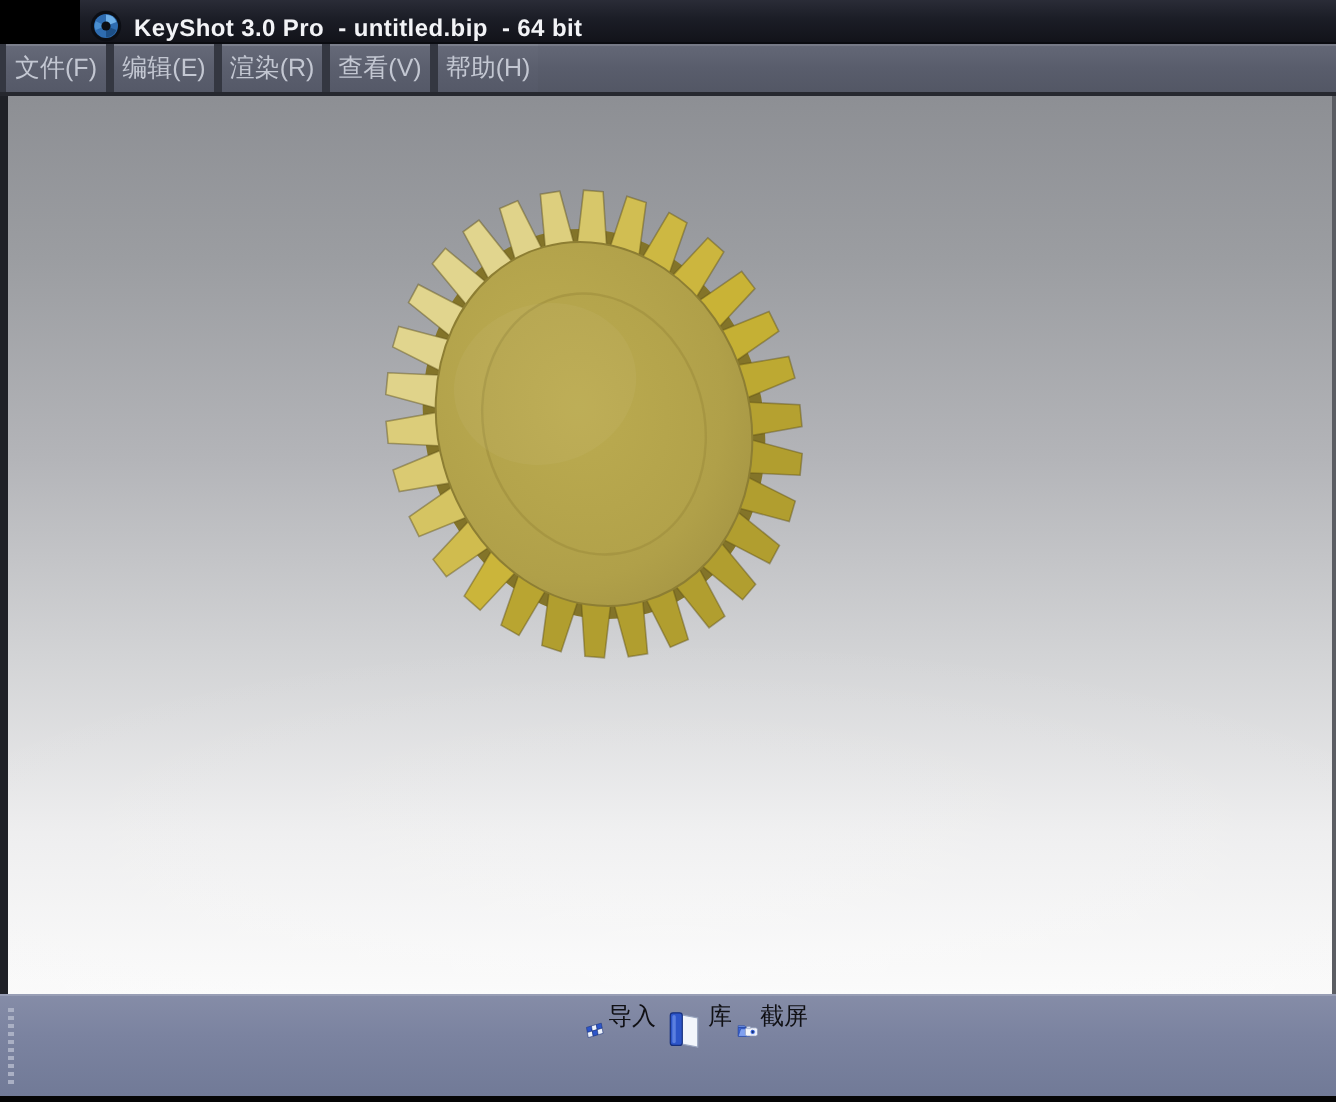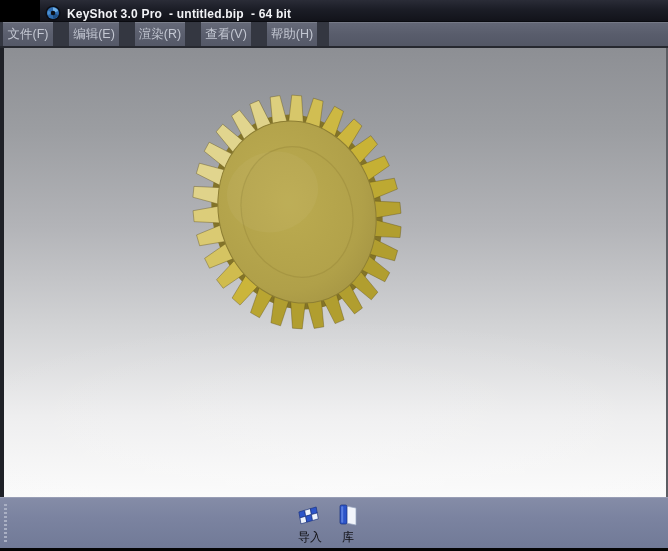--- a/index.html
+++ b/index.html
@@ -14,21 +14,21 @@
     display:flex; align-items:flex-end; gap:6px; padding-left:5px;
     border-bottom:1px solid #0a0b10;
     margin-left:40px;
   }
   .titlebar .logo { width:16px; height:16px; flex:0 0 auto; }
   .titlebar .title { color:#f2f3f6; font-size:12px; font-weight:bold; letter-spacing:.2px; white-space:pre; }
 
   
   .menubar {
     position:absolute; left:0; top:22px; width:668px; height:24px;
-    background:#343741; display:flex; align-items:stretch; padding-left:3px; gap:16px;
+    background:#343741; display:flex; align-items:stretch; padding-left:3px; gap:4px;
   }
   .menu-item {
     width:50px; display:flex; align-items:center; justify-content:center;
     background:linear-gradient(180deg,#666a79 0%,#5b5f6e 50%,#555968 100%);
     box-shadow:inset 0 1px 0 rgba(255,255,255,.14);
     color:#c3c7d2; font-size:12.5px; cursor:default; white-space:nowrap;
   }
   .menu-filler {
     flex:1;
     background:linear-gradient(180deg,#646877 0%,#595d6c 50%,#535765 100%);
@@ -52,21 +52,21 @@
   .toolbar {
     position:absolute; left:0; top:497px; width:668px; height:51px;
     background:linear-gradient(180deg,#858ca7 0%,#7b83a0 40%,#717a97 100%);
     border-top:1px solid #989eb5;
   }
   .toolbar-handle {
     position:absolute; left:4px; top:6px; width:3px; height:39px;
     background:repeating-linear-gradient(180deg,#aab0c4 0 2px, rgba(0,0,0,0) 2px 4px);
   }
   .tool-items { position:absolute; left:292px; top:3px; display:flex; gap:2px; }
-  .tool-item { width:36px; display:flex; flex-direction:column; align-items:center; cursor:default; }
+  .tool-item { width:36px; display:flex; flex-direction:row; align-items:flex-start; cursor:default;font-family:Liberation Mono, monospace; }
   .tool-item .ticon { width:28px; height:28px; }
   .tool-item .tlabel { font-size:12px; color:#101014; line-height:14px; margin-top:1px; white-space:nowrap; }
 
   .bottombar { position:absolute; left:0; top:548px; width:668px; height:3px; background:#050505; }
 </style>
 </head>
 <body>
 
 <div class="window">
 
@@ -170,20 +170,32 @@
         <svg class="ticon" viewBox="0 0 28 28">
           <polygon points="12,5 22,7 22,24 12,22" fill="#f2f5fb" stroke="#9aa6c0" stroke-width=".7"></polygon>
           <rect x="6" y="4" width="7" height="19" rx="1.6" fill="#2d55c9" stroke="#162f7d" stroke-width=".7"></rect>
           <rect x="7.2" y="5.2" width="2" height="16.5" rx="1" fill="#5a7fe0"></rect>
         </svg>
         <span class="tlabel">库</span>
       </div>
 
 
 
+      <div class="tool-item">
+        <svg class="ticon" viewBox="0 0 28 28">
+          <path d="M2.5 9 h7.5 l2 2.4 H2.5 Z" fill="#6f93ea" stroke="#1b3a96" stroke-width=".6"></path>
+          <rect x="2.5" y="11" width="13.5" height="10.5" rx="1" fill="#3b64d8" stroke="#1b3a96" stroke-width=".7"></rect>
+          <polygon points="2.5,21.5 5.5,12.5 19,12.5 16,21.5" fill="#7fa0f0" stroke="#1b3a96" stroke-width=".6"></polygon>
+          <rect x="11" y="11.5" width="14" height="9.5" rx="2" fill="#f2f5fb" stroke="#8a97b8" stroke-width=".8"></rect>
+          <rect x="12.5" y="10" width="4.5" height="2.4" rx=".8" fill="#dde4f2" stroke="#8a97b8" stroke-width=".6"></rect>
+          <circle cx="19.5" cy="16.2" r="3.1" fill="#3b64d8" stroke="#ffffff" stroke-width="1"></circle>
+          <circle cx="19.5" cy="16.2" r="1.2" fill="#16306e"></circle>
+        </svg>
+        <span class="tlabel">截屏</span>
+      </div>
 
 
     </div>
 
   </div>
 
   <div class="bottombar"></div>
 </div>
 
 </body></html>

